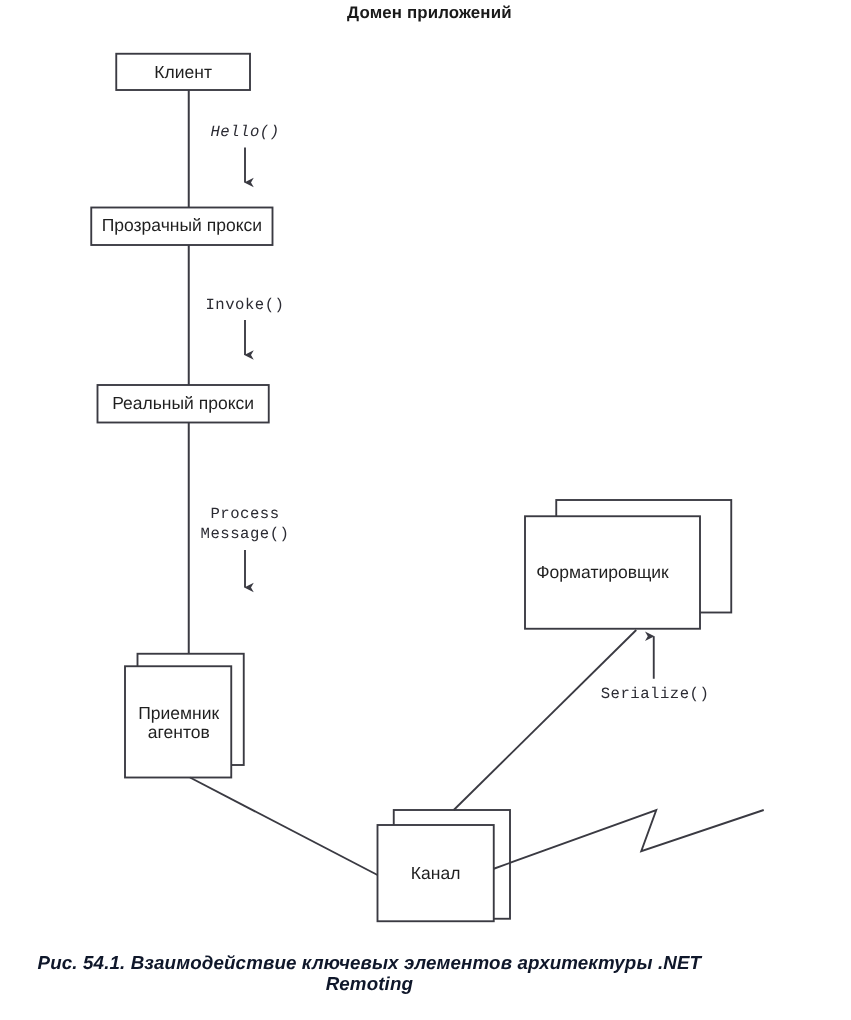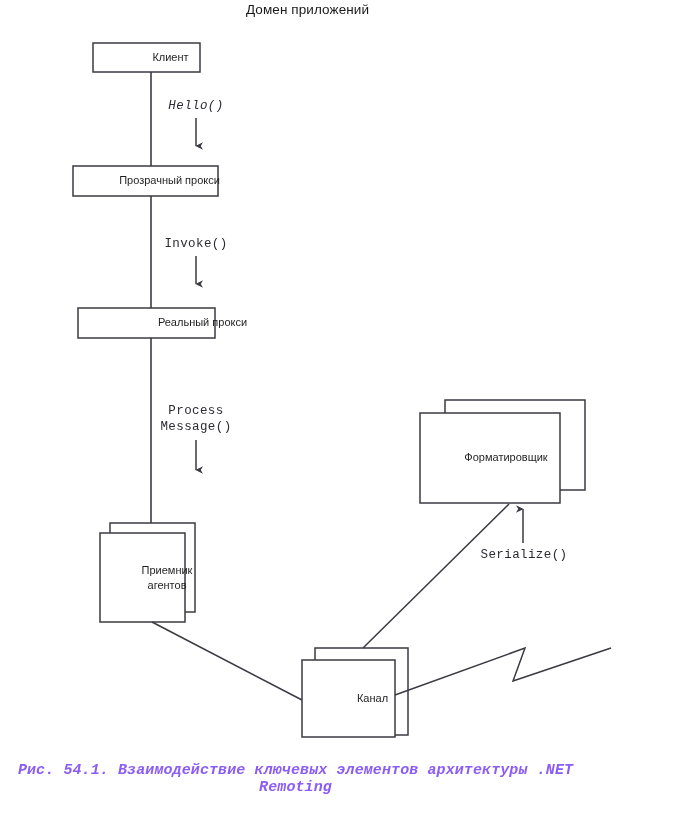--- a/index.html
+++ b/index.html
@@ -20,54 +20,54 @@
     width: 681px;
     height: 816px;
   }
   .figure-title {
     position: absolute;
     left: 0;
     top: 2px;
     width: 615px;
     text-align: center;
     font-family: "Liberation Sans", sans-serif;
-    font-weight: normal;
+    font-weight: bold;
     font-size: 13.5px;
     color: #1a1a1a;
     letter-spacing: 0.1px;
+    padding-left: 36px;
   }
   .figure-caption {
     position: absolute;
     left: 0;
     top: 762px;
     width: 591px;
     text-align: center;
-    font-family: Liberation Mono, monospace;
+    font-family: Liberation Sans, sans-serif;
     font-weight: bold;
     font-style: italic;
     font-size: 15px;
-    color: #8b5cf6;
+    color: #0f172a;
     letter-spacing: 0.1px;
   }
   svg.canvas {
     position: absolute;
     left: 0; top: 0;
     width: 681px;
     height: 816px;
   }
   .node-label {
     position: absolute;
     font-family: "Liberation Sans", sans-serif;
-    font-size: 11px;
+    font-size: 14px;
     color: #1f1f1f;
     text-align: center;
     white-space: pre-line;
     line-height: 15px;
     pointer-events: none;
-    margin-left: 24px;
   }
   .mono-label {
     position: absolute;
     font-family: "Liberation Mono", monospace;
     font-size: 12.5px;
     color: #2b2b33;
     text-align: center;
     white-space: pre-line;
     line-height: 16px;
     letter-spacing: 0.4px;
@@ -151,21 +151,21 @@
 
     <g>
       <polyline points="395,695 525,648 513,681 611,648" fill="none" stroke="#3a3a42" stroke-width="1.5" stroke-linejoin="miter" stroke-linecap="butt"></polyline>
     </g>
   </svg>
 
   <div class="node-label" style="left:93px; top:50px; width:107px;">Клиент</div>
 
   <div class="node-label" style="left:73px; top:173px; width:145px;">Прозрачный прокси</div>
 
-  <div class="node-label" style="left:78px; top:315px; width:137px;padding-left:32px;">Реальный прокси</div>
+  <div class="node-label" style="left:78px; top:315px; width:137px;">Реальный прокси</div>
 
   <div class="node-label" style="left:100px; top:563px; width:86px;">Приемник
 агентов</div>
 
   <div class="node-label" style="left:420px; top:450px; width:124px;">Форматировщик</div>
 
   <div class="node-label" style="left:302px; top:691px; width:93px;">Канал</div>
 
   <div class="mono-label" style="left:136px; top:98px; width:120px;font-style:italic;">Hello()</div>
 

